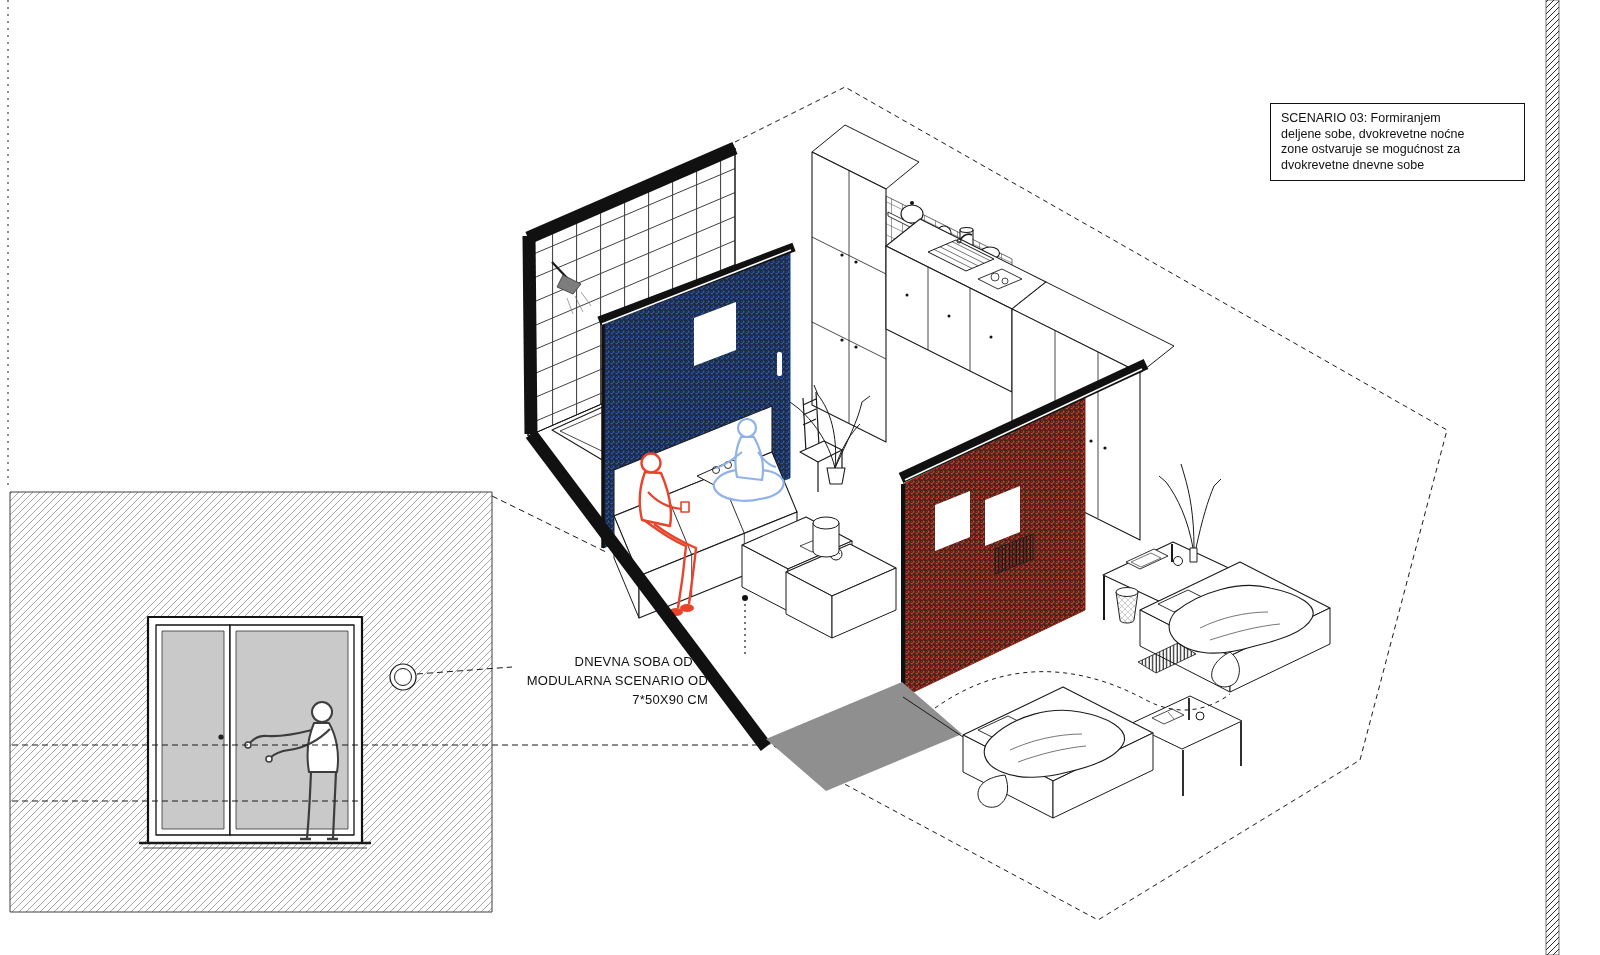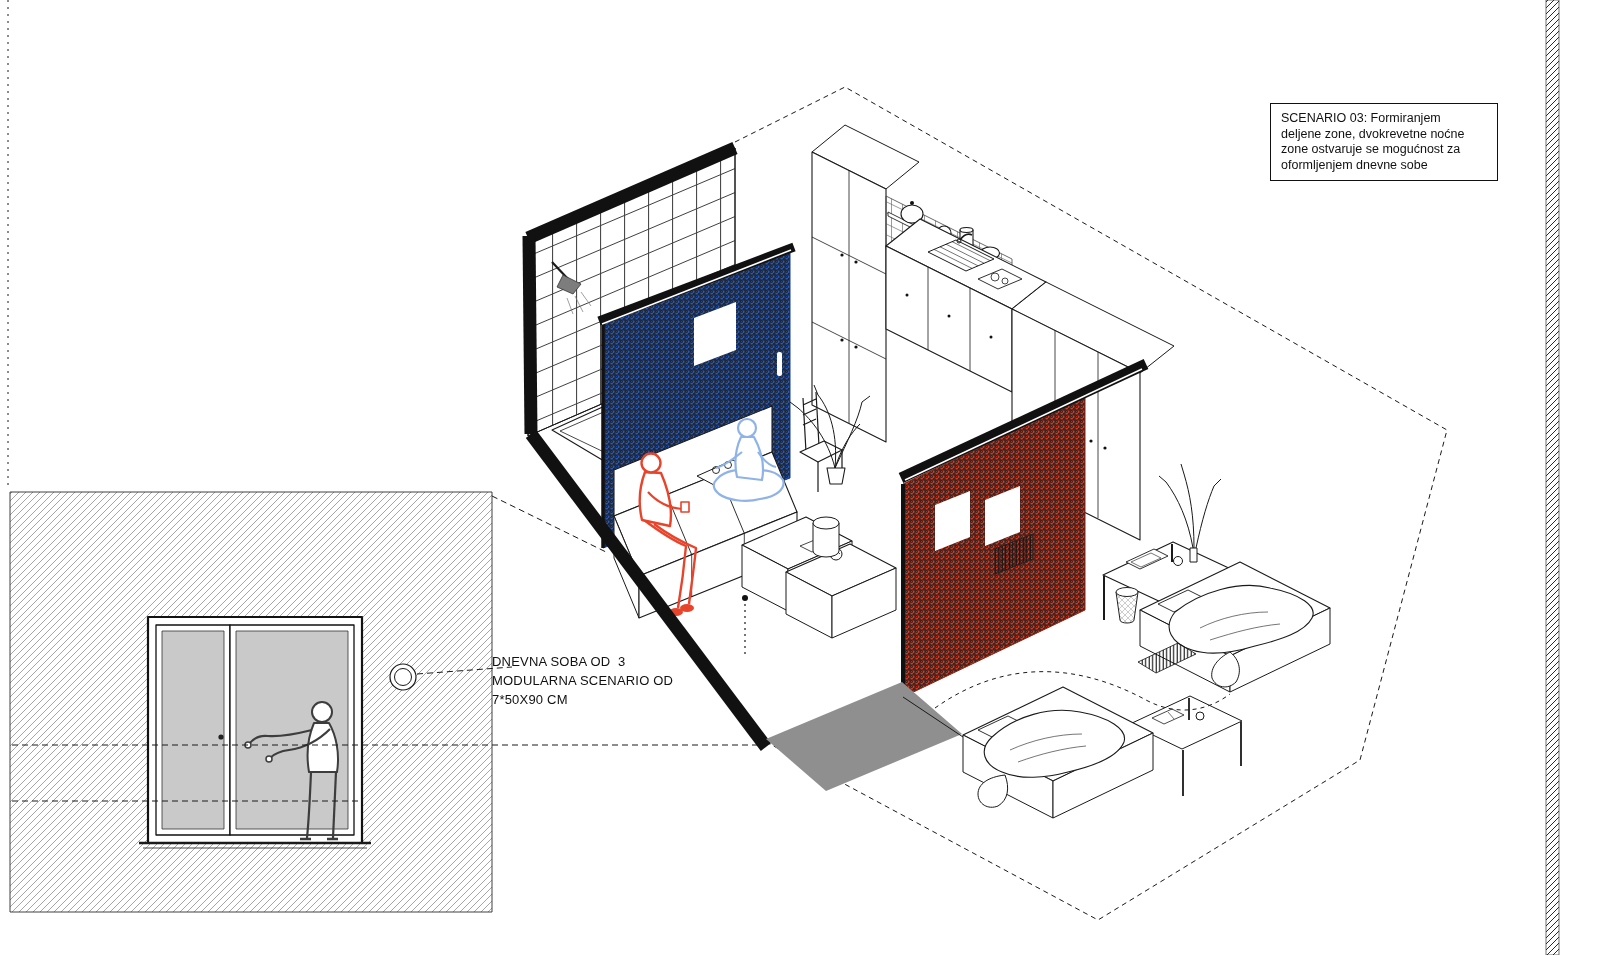--- a/index.html
+++ b/index.html
@@ -1,27 +1,27 @@
 <!DOCTYPE html>
 <html style="--panel-blue: #2e63c7; --panel-red: #e8432b; --figure-red: #e8432b; --figure-blue: #8fb3e8; --glass-gray: #c9c9c9; --mat-gray: #8f8f8f; --ink: #1a1a1a;"><head>
 <meta charset="utf-8">
 <style>
   * { margin:0; padding:0; box-sizing:border-box; }
   body { background:#ffffff; font-family:"Liberation Sans", sans-serif; }
   .stage { position:relative; width:1600px; height:955px; background:#fff; overflow:hidden; }
   .stage svg { position:absolute; left:0; top:0; }
   .scenario-box {
-    position:absolute; left:1270px; top:103px; width:228px;
+    position:absolute; left:1270px; top:103px; width:255px;
     border:1px solid #111; background:#fff; padding:7px 10px;
     font-size:12.5px; line-height:15.5px; color:#111;
   }
   .scenario-box span { display:block; }
   .module-label {
     position:absolute; left:492px; top:652px; width:216px;
-    font-size:13px; line-height:19px; text-align:left; color:#111; letter-spacing:.2px;
+    font-size:13px; line-height:19px; text-align:right; color:#111; letter-spacing:.2px;
   }
   .module-label span { display:block; white-space:pre; }
 </style>
 </head>
 <body>
 
 <div class="stage">
 
 <svg width="1600" height="955" viewBox="0 0 1600 955" stroke="#1a1a1a" fill="none" stroke-linecap="butt" stroke-linejoin="round">
   <defs>
@@ -287,23 +287,23 @@
   </g>
 
   <g>
     <circle cx="745" cy="598" r="3" fill="#111" stroke="none"></circle>
     <line x1="745" y1="604" x2="745" y2="655" stroke-dasharray="2 4" stroke-width="1.2"></line>
   </g>
 </svg>
 
 <div class="scenario-box">
   <span>SCENARIO 03: Formiranjem</span>
-  <span>deljene zone, dvokrevetne noćne</span>
+  <span>deljene sobe, dvokrevetne noćne</span>
   <span>zone ostvaruje se mogućnost za</span>
-  <span>oformljenjem dnevne sobe</span>
+  <span>dvokrevetne dnevne sobe</span>
 </div>
 
 <div class="module-label">
   <span>DNEVNA SOBA OD  3</span>
   <span>MODULARNA SCENARIO OD</span>
   <span>7*50X90 CM</span>
 </div>
 
 </div>
 

